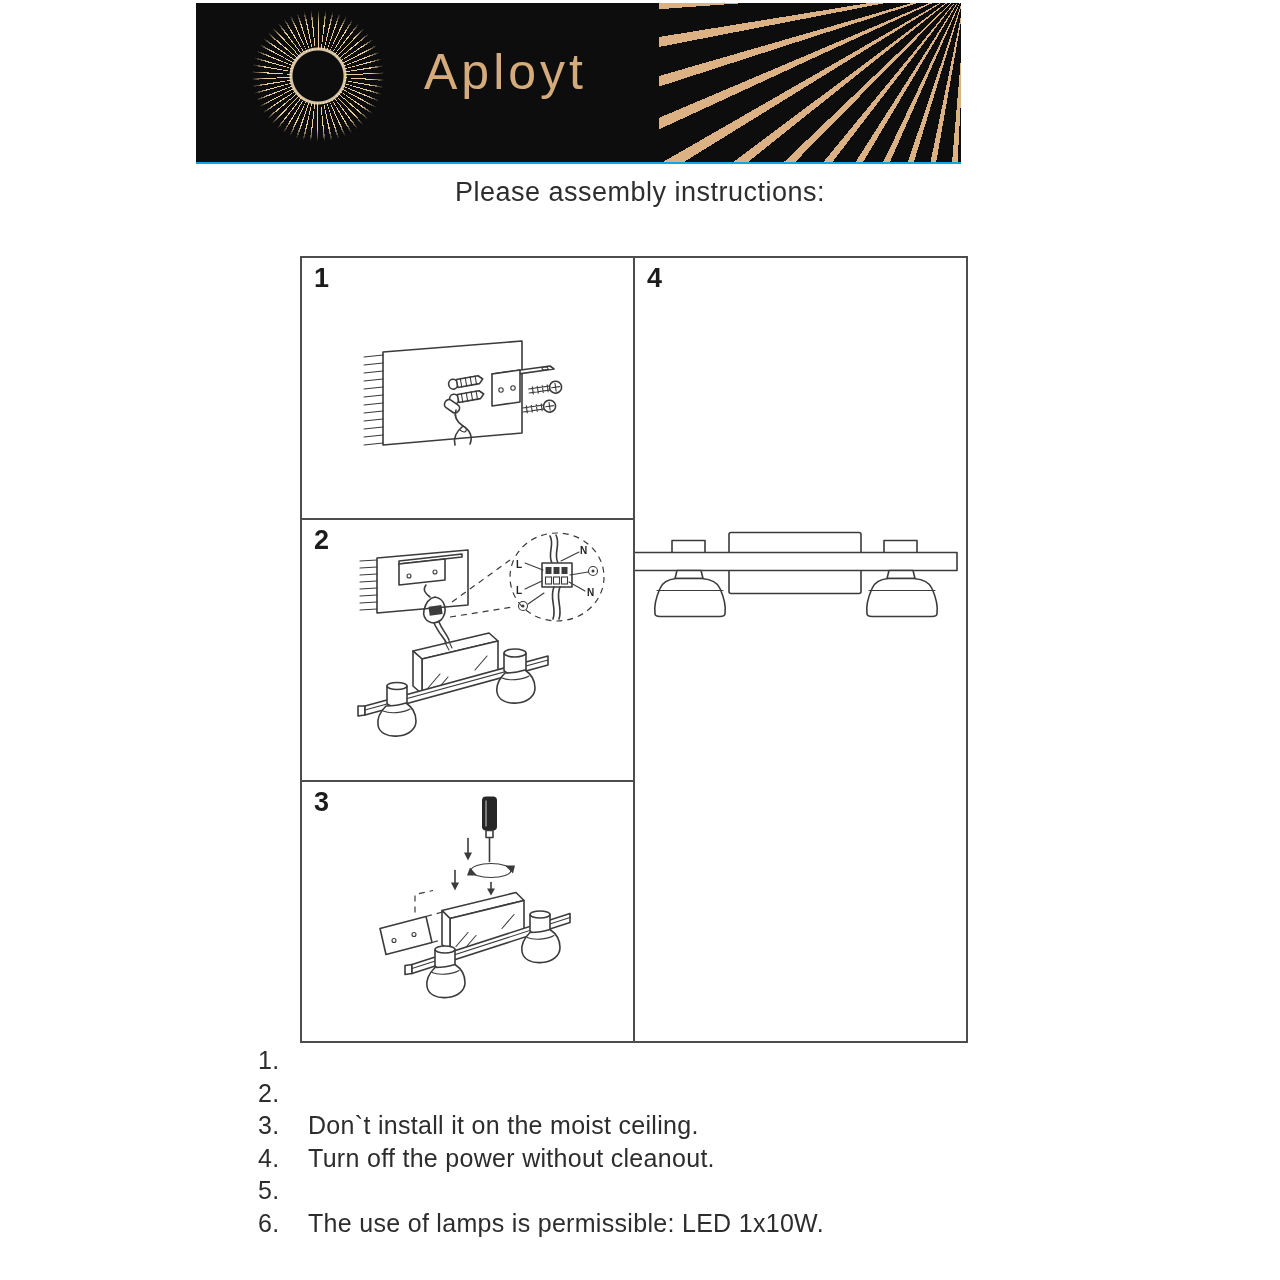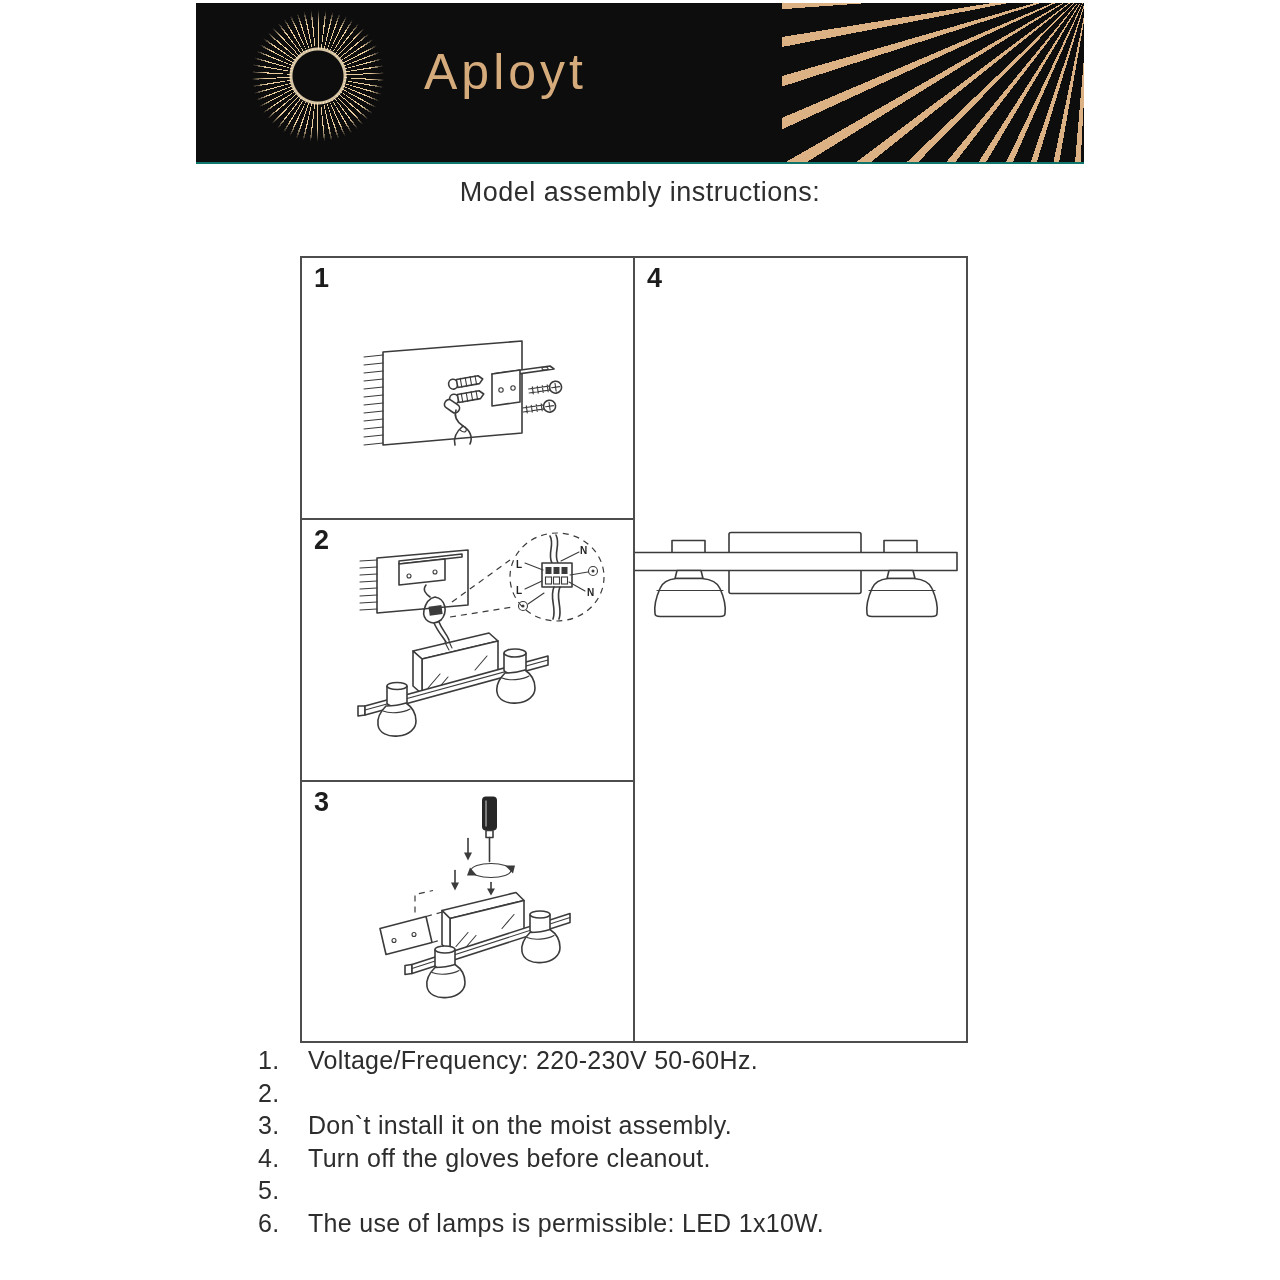--- a/index.html
+++ b/index.html
@@ -1,21 +1,21 @@
 <!DOCTYPE html>
 <html><head>
 <meta charset="utf-8">
 <style>
   * { margin:0; padding:0; box-sizing:border-box; }
   html,body { width:1280px; height:1280px; }
   body { background:#ffffff; font-family:"Liberation Sans", sans-serif; position:relative; overflow:hidden; }
 
   
-  .header { position:absolute; left:196px; top:3px; width:888px; height:161px;
-            background:#0d0d0d; border-bottom:2px solid #0f766e; overflow:hidden; }
+  .header { position:absolute; left:196px; top:3px; width:765px; height:161px;
+            background:#0d0d0d; border-bottom:2px solid #0ea5e9; overflow:hidden; }
   .starburst { position:absolute; left:54px; top:5px; width:136px; height:136px; border-radius:50%;
     background:
       radial-gradient(circle, rgba(13,13,13,0) 0 25px, rgba(247,226,188,0.85) 26px 28px, rgba(13,13,13,0) 29px),
       radial-gradient(circle, #0d0d0d 0 26px, rgba(13,13,13,0) 27px),
       radial-gradient(circle, rgba(13,13,13,0) 0 53px, #0d0d0d 66px),
       repeating-conic-gradient(#e9cd9f 0deg 1.3deg, rgba(13,13,13,0) 1.3deg 6.2deg);
   }
   .brand { position:absolute; left:228px; top:40px; font-size:50px; letter-spacing:4px;
            color:#d5ab7c; font-weight:400; }
   .header-rays { position:absolute; right:0; top:0; width:302px; height:100%;
@@ -55,21 +55,21 @@
 
 <div class="page">
 
   <div class="header">
     <div class="starburst"></div>
     <span class="brand">Aployt</span>
     <div class="header-rays"></div>
   </div>
 
   <div class="title-block">
-    <div>Model assembly instructions:</div>
+    <div>Please assembly instructions:</div>
   </div>
 
   <div class="grid">
 
     <div class="panel p1">
       <span class="pnum">1</span>
       <svg class="drawing" viewBox="0 0 331 260">
         <g>
           <path class="ln" d="M81,94 L220,83 L220,175 L81,187 Z"></path>
           <path class="thin" d="M62,99 L81,97 M62,107 L81,105 M62,115 L81,113 M62,123 L81,121 M62,131 L81,129 M62,139 L81,137 M62,147 L81,145 M62,155 L81,153 M62,163 L81,161 M62,171 L81,169 M62,179 L81,177 M62,187 L81,185"></path>
@@ -256,32 +256,31 @@
             <path class="thin" d="M234,332 L300,332"></path>
           </g>
         </g>
       </svg>
     </div>
   </div>
 
   <div class="instructions">
     <div class="item">
       <span class="num">1.</span>
-      <span class="txt">Voltage/Frequency: 220-230V 50-60Hz.</span>
     </div>
     <div class="item">
       <span class="num">2.</span>
     </div>
     <div class="item">
       <span class="num">3.</span>
-      <span class="txt">Don`t install it on the moist assembly.</span>
+      <span class="txt">Don`t install it on the moist ceiling.</span>
     </div>
     <div class="item">
       <span class="num">4.</span>
-      <span class="txt">Turn off the gloves before cleanout.</span>
+      <span class="txt">Turn off the power without cleanout.</span>
     </div>
     <div class="item">
       <span class="num">5.</span>
     </div>
     <div class="item">
       <span class="num">6.</span>
       <span class="txt">The use of lamps is permissible: LED 1x10W.</span>
     </div>
   </div>
 

